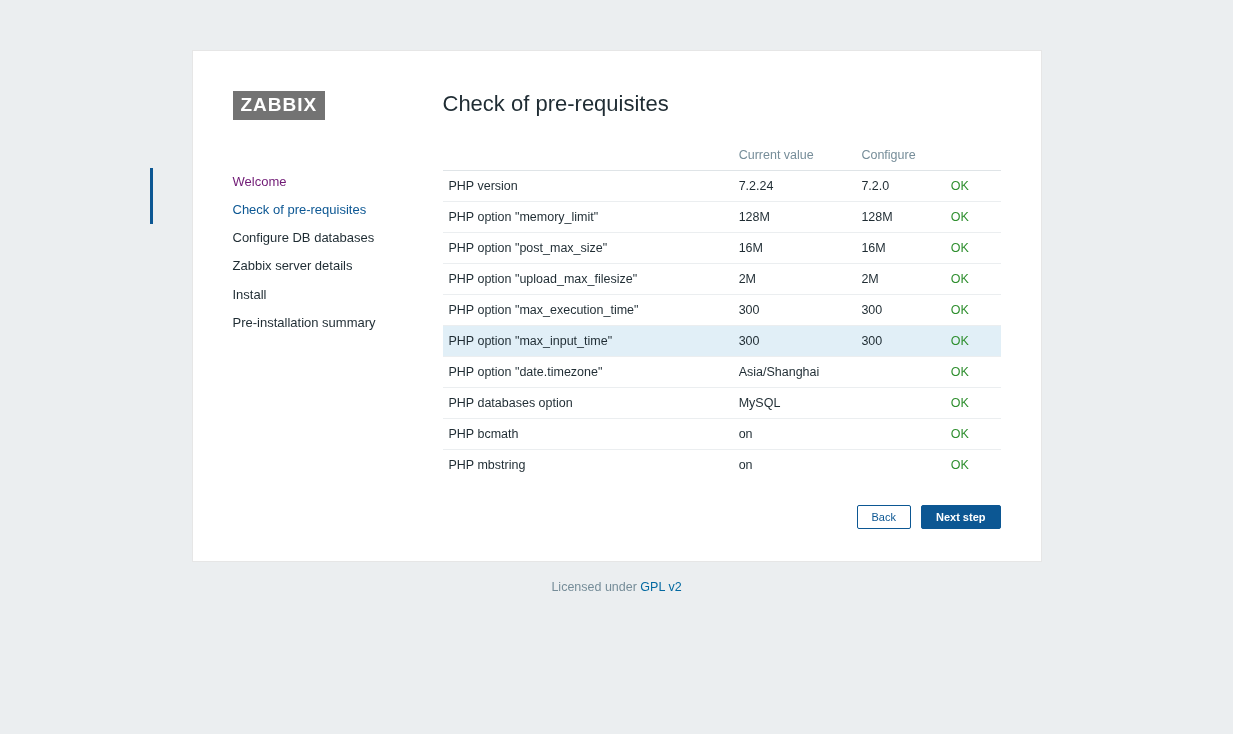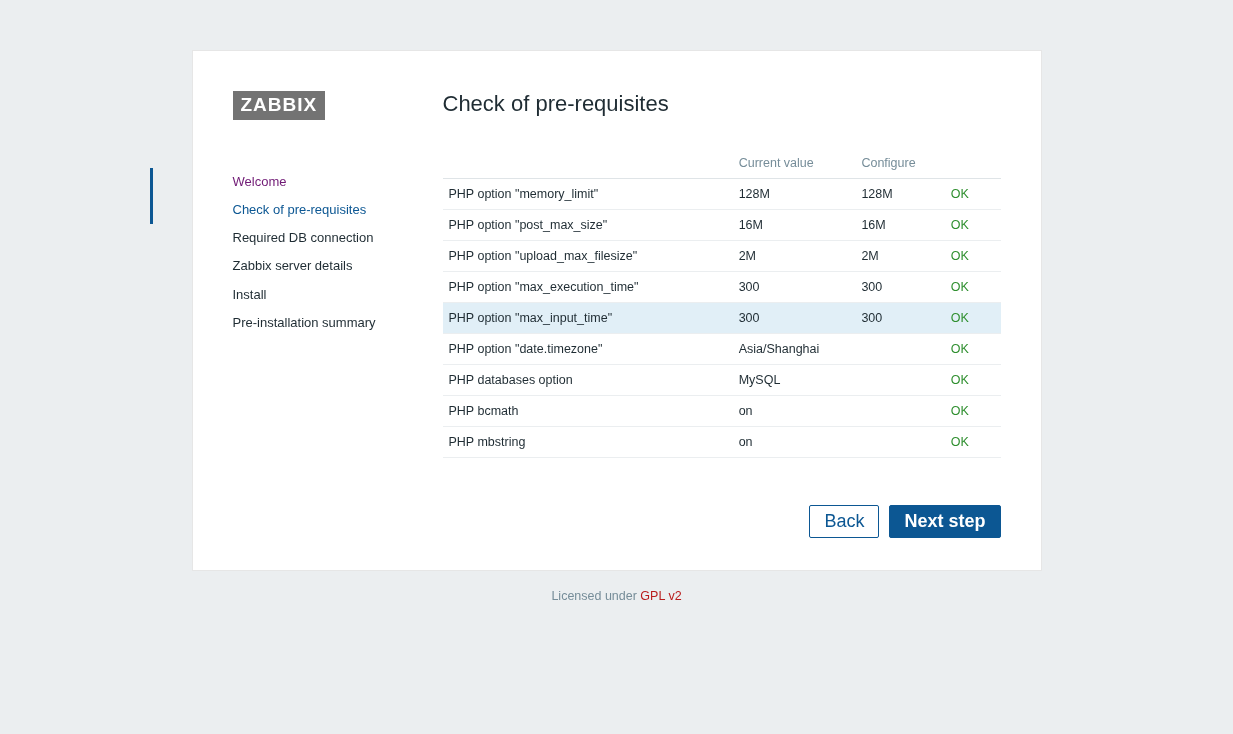--- a/index.html
+++ b/index.html
@@ -73,21 +73,20 @@
     overflow-y: auto;
     border-top: 1px solid transparent;
   }
   
   .table-wrap::-webkit-scrollbar { width: 8px; }
   .table-wrap::-webkit-scrollbar-track { background: #f0f0f0; }
   .table-wrap::-webkit-scrollbar-thumb { background: #a0a8ad; }
   table {
     width: 100%;
     border-collapse: collapse;
-    margin-top: 8px;
   }
   th {
     text-align: left;
     font-weight: 400;
     color: #768d99;
     padding: 8px 6px;
     border-bottom: 1px solid #dfe4e7;
     font-size: 12.5px;
   }
   td {
@@ -106,21 +105,21 @@
   .status-ok { color: #2f8f2f; }
   
   .btn-row {
     display: flex;
     justify-content: flex-end;
     gap: 10px;
     padding-top: 26px;
   }
   .btn {
     padding: 5px 14px;
-    font-size: 18px;
+    font-size: 11px;
     border-radius: 2px;
     cursor: pointer;
     font-family: inherit;
   }
   .btn-secondary {
     background: #fff;
     border: 1px solid #0c5793;
     color: #0c5793;
   }
   .btn-primary {
@@ -130,36 +129,36 @@
     font-weight: bold;
   }
   
   .footer {
     text-align: center;
     color: #768d99;
     font-size: 12.5px;
     margin-top: 18px;
   }
   .footer a {
-    color: #b91c1c;
+    color: #0369a1;
     text-decoration: none;
     border-bottom: 1px dotted #768d99;
     text-align: center;
   }
 </style>
 </head>
 <body>
 
 <div class="container">
   <aside class="sidebar">
     <div class="logo">ZABBIX</div>
     <ul class="steps" id="steps" style="position: relative;">
         <li class="completed">Welcome</li>
         <li class="active">Check of pre-requisites</li>
-        <li>Required DB connection</li>
+        <li>Configure DB databases</li>
         <li>Zabbix server details</li>
         <li>Install</li>
         <li>Pre-installation summary</li>
         <div style="position: absolute; left: -43px; width: 3px; background: rgb(12, 87, 147); top: 0px; height: 56px;"></div>
       </ul>
   </aside>
 
   <main class="main">
     <h1 class="title">Check of pre-requisites</h1>
 
@@ -168,20 +167,26 @@
         <thead>
           <tr>
             <th class="col-name"></th>
             <th class="col-current">Current value</th>
             <th class="col-required">Configure</th>
             <th class="col-status"></th>
           </tr>
         </thead>
         <tbody id="rows">
             <tr>
+              <td class="col-name">PHP version</td>
+              <td class="col-current">7.2.24</td>
+              <td class="col-required">7.2.0</td>
+              <td class="col-status"><span class="status-ok">OK</span></td>
+            </tr>
+            <tr>
               <td class="col-name">PHP option "memory_limit"</td>
               <td class="col-current">128M</td>
               <td class="col-required">128M</td>
               <td class="col-status"><span class="status-ok">OK</span></td>
             </tr>
             <tr>
               <td class="col-name">PHP option "post_max_size"</td>
               <td class="col-current">16M</td>
               <td class="col-required">16M</td>
               <td class="col-status"><span class="status-ok">OK</span></td>

